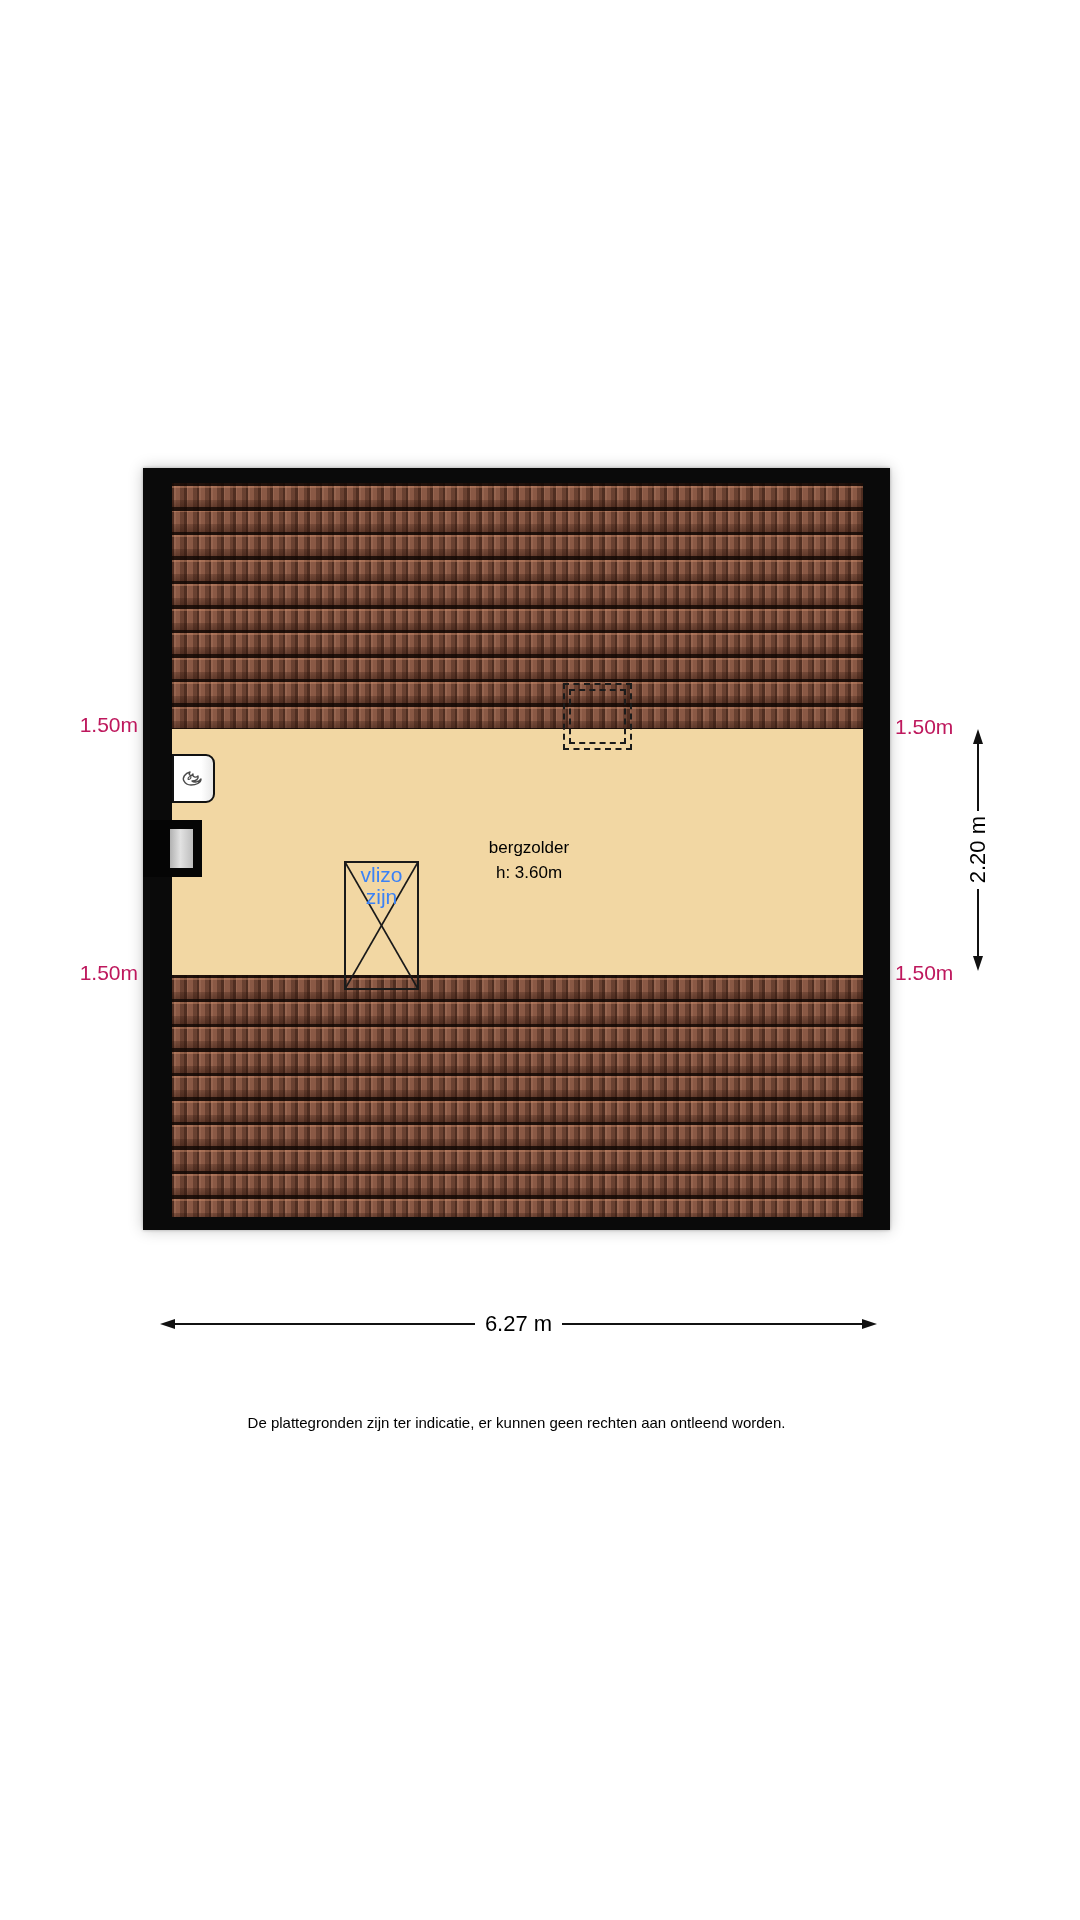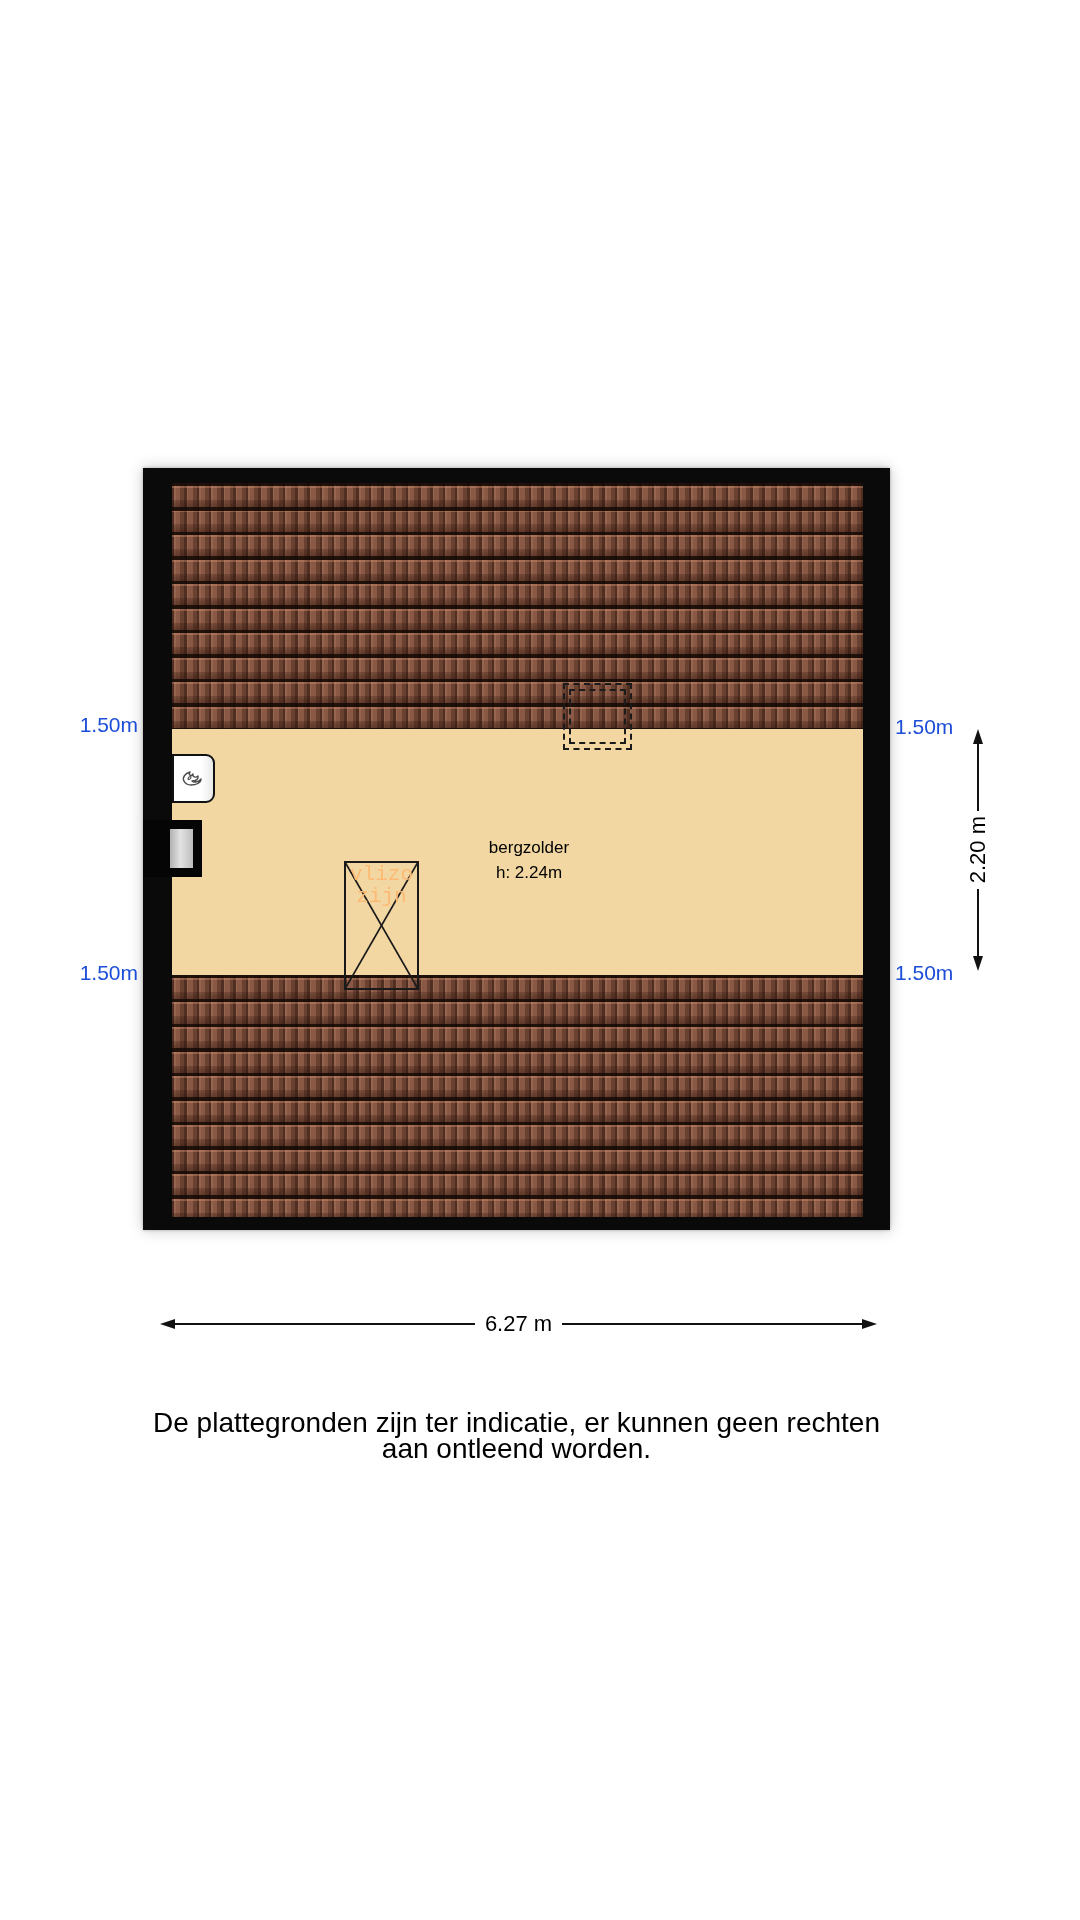--- a/index.html
+++ b/index.html
@@ -62,30 +62,30 @@
     position:absolute;left:27px;top:9px;width:23px;height:39px;
     background:linear-gradient(90deg,#b2b2b2,#e2e2e2 45%,#bdbdbd);
   }
   
   .trap{
     position:absolute;left:201px;top:393px;width:75px;height:129px;
   }
   .trap svg{display:block;}
   .trap-label{
     position:absolute;left:0;top:3px;width:100%;
-    text-align:center;font-size:21px;line-height:22px;color:#fdba74;font-family:Liberation Mono, monospace;
+    text-align:center;font-size:21px;line-height:22px;color:#3b82f6;
   }
   
   .room-label{
     position:absolute;left:286px;top:367px;width:200px;
     text-align:center;font-size:17px;line-height:25px;color:#000;
   }
   
   .dim{
-    position:absolute;font-size:21px;line-height:22px;color:#1d4ed8;
+    position:absolute;font-size:21px;line-height:22px;color:#be185d;
   }
   .dim.right-align{text-align:right;}
   
   .v-arrow{
     position:absolute;left:963px;top:729px;width:30px;height:242px;
     display:flex;flex-direction:column;align-items:center;
   }
   .v-arrow .seg{width:2px;flex:1;background:#111;}
   .v-label{
     writing-mode:vertical-rl;transform:rotate(180deg);
@@ -99,21 +99,21 @@
   
   .h-arrow{
     position:absolute;left:160px;top:1311px;width:717px;height:26px;
     display:flex;flex-direction:row;align-items:center;
   }
   .h-arrow .seg{height:2px;flex:1;background:#111;}
   .h-label{font-size:22px;color:#000;margin:12px 10px;white-space:nowrap;}
   
   .footer{
     position:absolute;left:143px;top:1410px;width:747px;
-    text-align:center;font-size:28px;line-height:26px;color:#000;
+    text-align:center;font-size:15px;line-height:26px;color:#000;
   }
 </style>
 </head>
 <body>
 
 <div class="plan">
   <div class="interior">
     <div class="tiles tiles-top"></div>
     <div class="floor"></div>
     <div class="tiles tiles-bottom"></div>
@@ -141,21 +141,21 @@
       <line x1="74" y1="1" x2="1" y2="128" stroke="#1a1a1a" stroke-width="1.6"></line>
     </svg>
     <div class="trap-label">
       <div>vlizo</div>
       <div>zijn</div>
     </div>
   </div>
 
   <div class="room-label">
     <div>bergzolder</div>
-    <div>h: 2.24m</div>
+    <div>h: 3.60m</div>
   </div>
 </div>
 
 <div class="dim right-align" style="left:58px;top:714px;width:80px;">1.50m</div>
 <div class="dim" style="left:895px;top:716px;">1.50m</div>
 <div class="dim right-align" style="left:58px;top:962px;width:80px;">1.50m</div>
 <div class="dim" style="left:895px;top:962px;">1.50m</div>
 
 <div class="v-arrow">
   <div class="tri up"></div>

